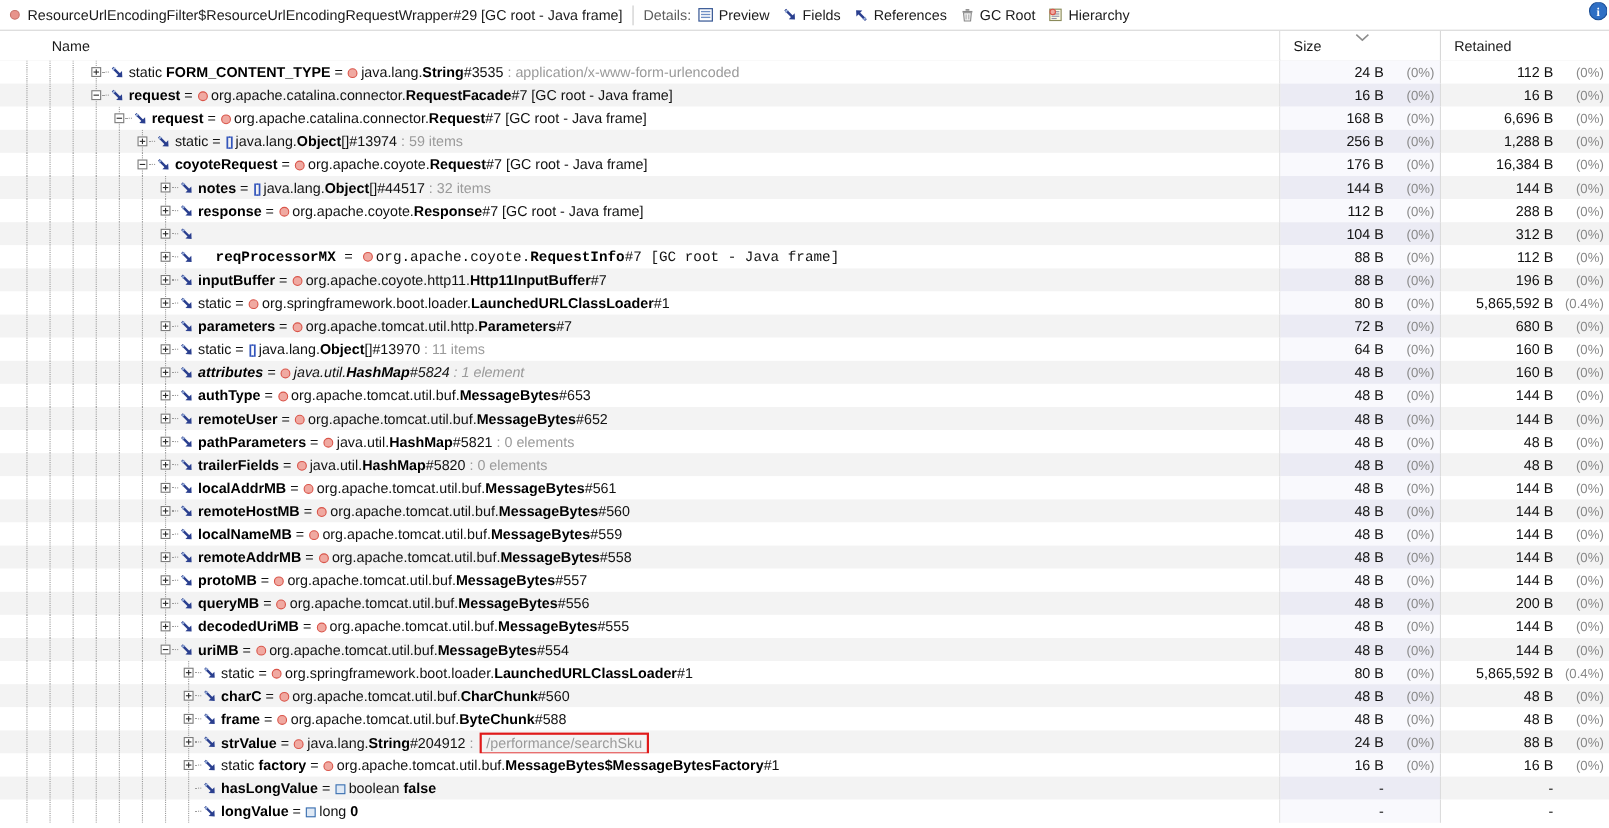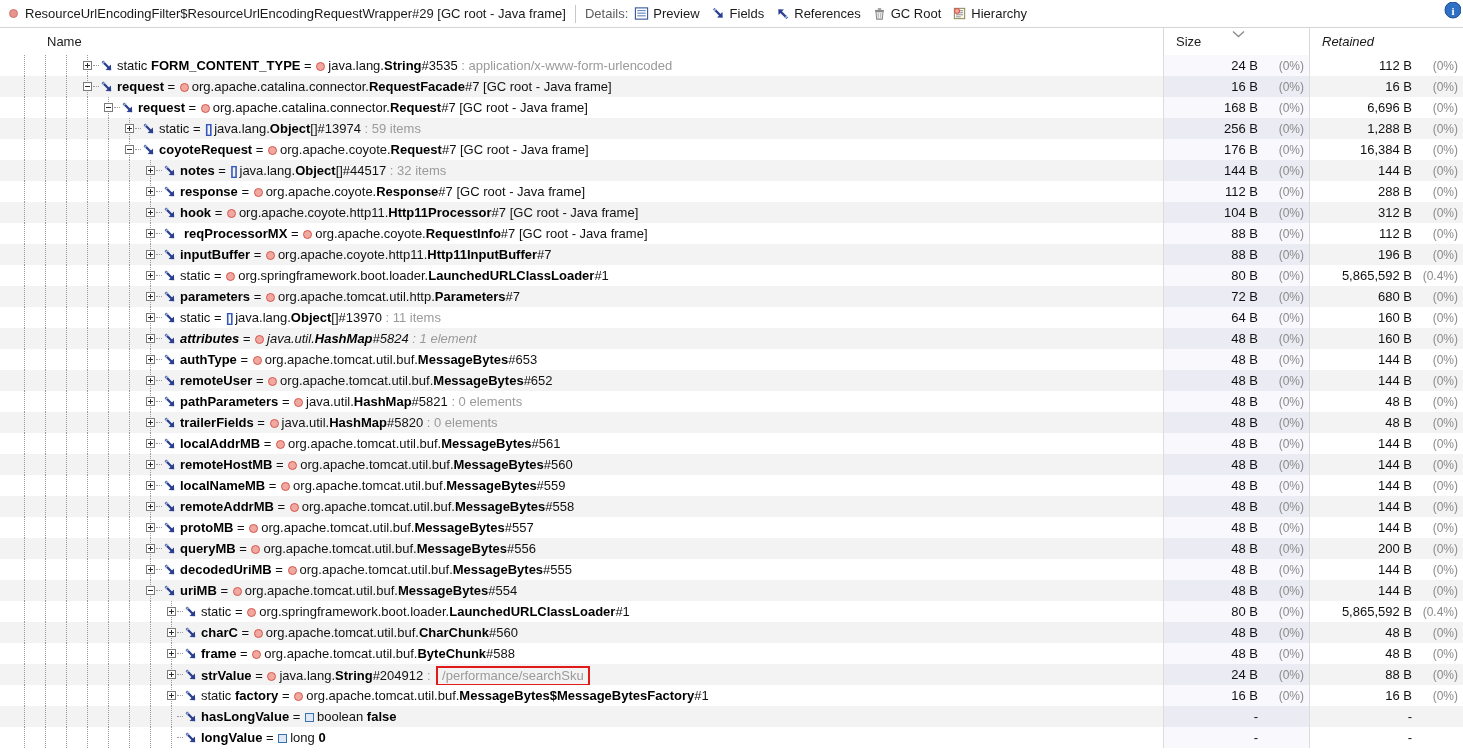--- a/index.html
+++ b/index.html
@@ -91,21 +91,21 @@
     align-items: center;
     font-size: 13px;
     color: #1a1a1a;
     padding-left: 12px;
     border-right: 1px solid #d8d8d8;
     background: #ffffff;
     height: 27px;
   }
   .ch.name  { width: 1164px; padding-left: 47px; }
   .ch.size  { width: 146px; }
-  .ch.ret   { width: 153px; border-right: none; font-style: italic; }
+  .ch.ret   { width: 153px; border-right: none; }
   .sort-chev {
     position: absolute;
     left: 68px;
     top: 2px;
     width: 13px; height: 8px;
   }
 
   
   #rows {
     position: relative;
@@ -545,21 +545,20 @@
             <div class="guide" style="left: 129px;"></div>
             <div class="guide" style="left: 150px;"></div>
           </div>
           <div class="twisty plus" style="left: 146px;"></div>
           <div class="twisty-tail" style="left: 156px;"></div>
           <div class="ficon" style="left: 163px;"><svg viewBox="0 0 14 14" width="14" height="14">
               <path d="M2.4 2.4 L9 9" stroke="#2a3f8f" stroke-width="2.2" fill="none"></path>
               <path d="M11.2 11.2 L5.6 10.9 L10.9 5.6 Z" fill="#2a3f8f"></path>
               <path d="M2.6 2.6 L5.6 2.6 L2.6 5.6 Z" fill="#9fb4dd"></path>
             </svg></div>
-          <div class="label" style="left: 180px;"><span class="b">hook</span><span class="n"> = </span><span class="oico"></span><span class="n">org.apache.coyote.http11.</span><span class="b">Http11Processor</span><span class="n">#7 [GC root - Java frame]</span></div>
         </div>
         <div class="cell-size">
           <span class="num">104 B</span>
           <span class="pct">(0%)</span>
         </div>
         <div class="cell-ret">
           <span class="num">312 B</span>
           <span class="pct">(0%)</span>
         </div>
       </div>
@@ -574,21 +573,21 @@
             <div class="guide" style="left: 129px;"></div>
             <div class="guide" style="left: 150px;"></div>
           </div>
           <div class="twisty plus" style="left: 146px;"></div>
           <div class="twisty-tail" style="left: 156px;"></div>
           <div class="ficon" style="left: 163px;"><svg viewBox="0 0 14 14" width="14" height="14">
               <path d="M2.4 2.4 L9 9" stroke="#2a3f8f" stroke-width="2.2" fill="none"></path>
               <path d="M11.2 11.2 L5.6 10.9 L10.9 5.6 Z" fill="#2a3f8f"></path>
               <path d="M2.6 2.6 L5.6 2.6 L2.6 5.6 Z" fill="#9fb4dd"></path>
             </svg></div>
-          <div class="label" style="left: 184px;"><span class="b">reqProcessorMX</span><span class="n"> = </span><span class="oico"></span><span class="n">org.apache.coyote.</span><span class="b">RequestInfo</span><span class="n">#7 [GC root - Java frame]</span></div>
+          <div class="label" style="left: 196px; font-family: Liberation Mono, monospace;"><span class="b">reqProcessorMX</span><span class="n"> = </span><span class="oico"></span><span class="n">org.apache.coyote.</span><span class="b">RequestInfo</span><span class="n">#7 [GC root - Java frame]</span></div>
         </div>
         <div class="cell-size">
           <span class="num">88 B</span>
           <span class="pct">(0%)</span>
         </div>
         <div class="cell-ret">
           <span class="num">112 B</span>
           <span class="pct">(0%)</span>
         </div>
       </div>

